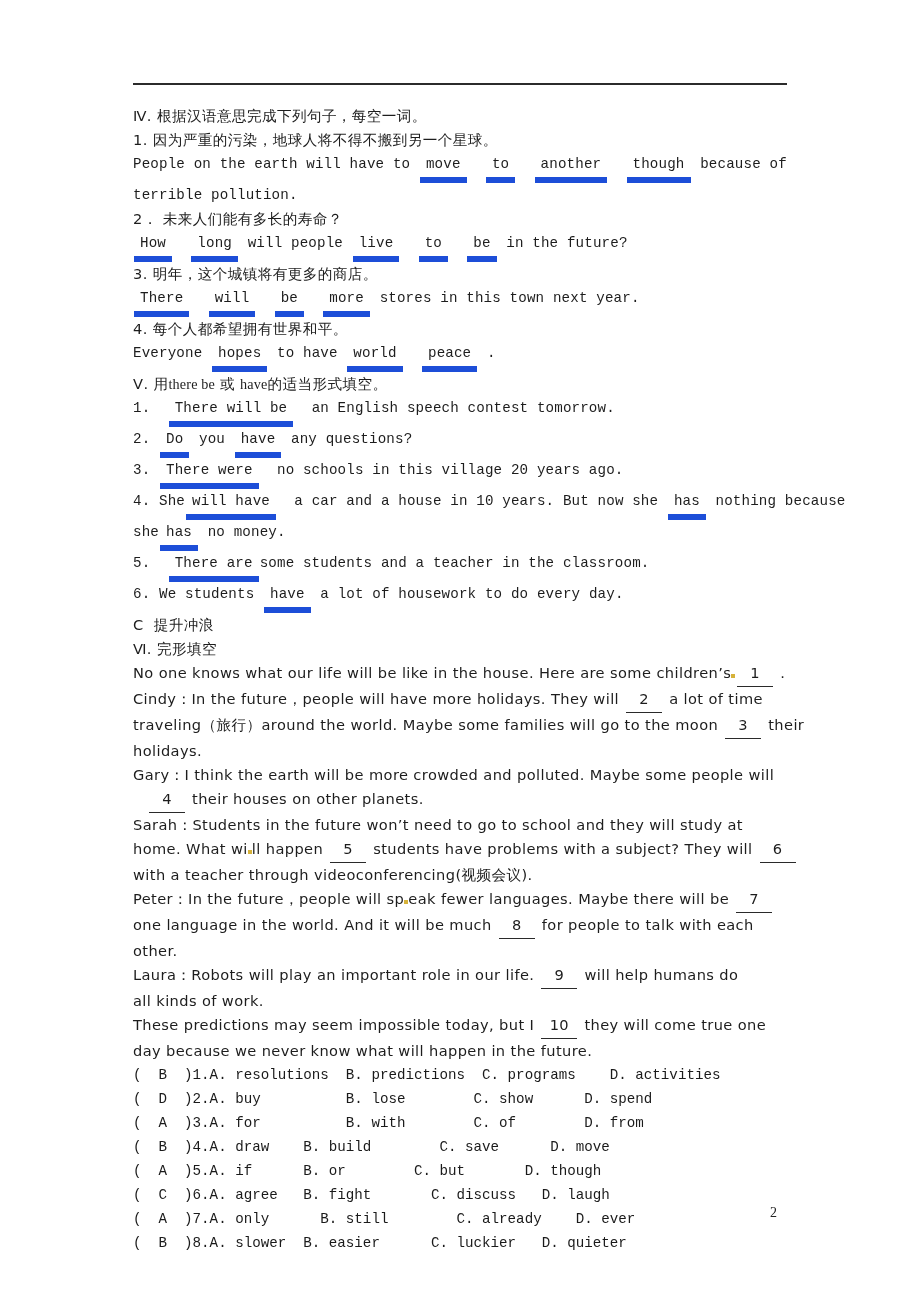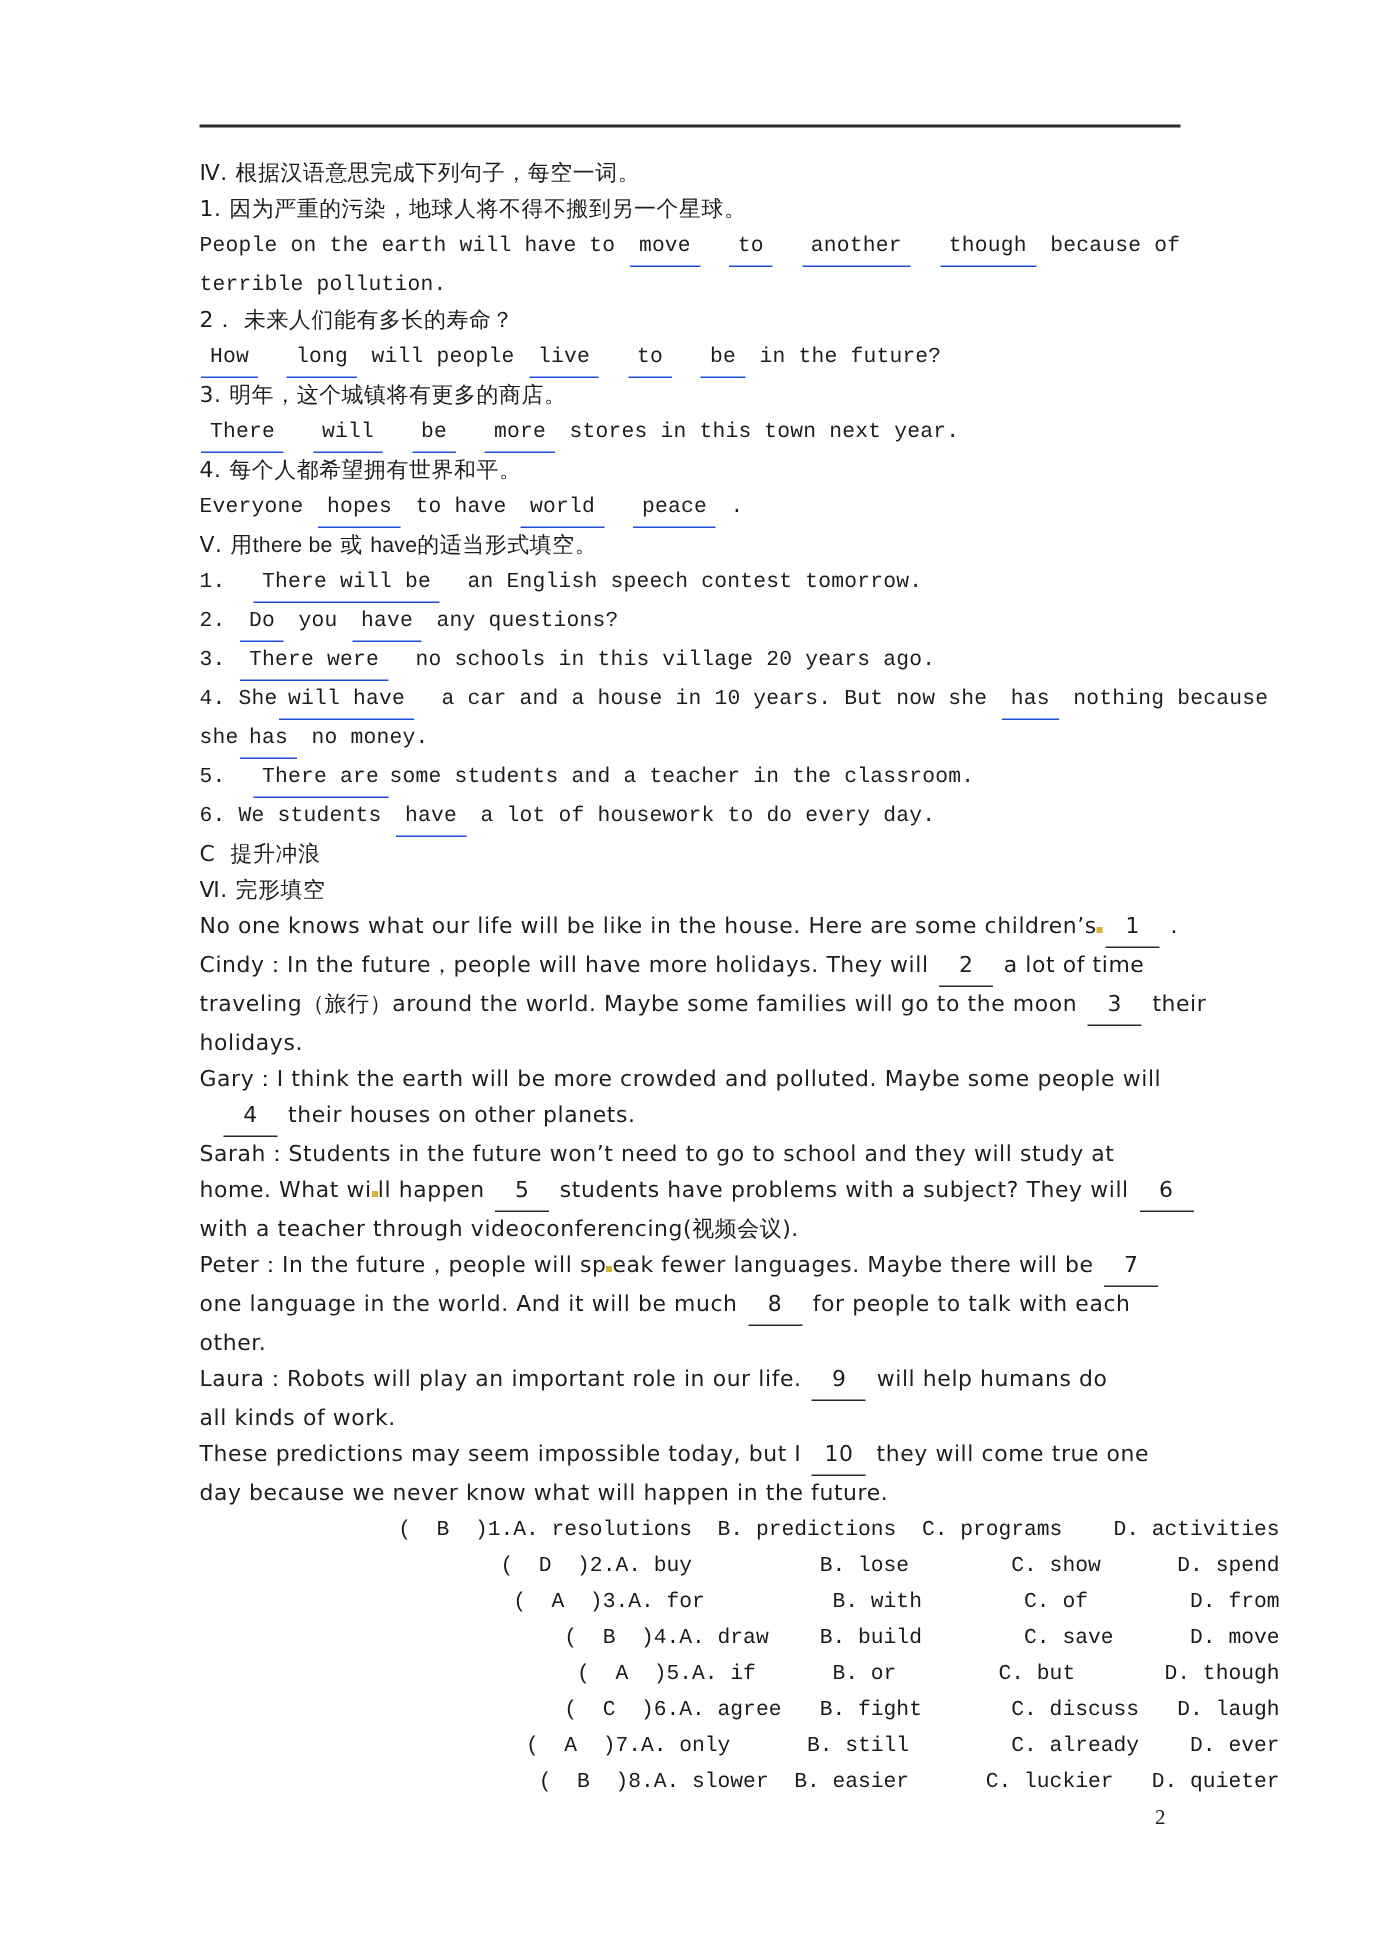--- a/index.html
+++ b/index.html
@@ -39,27 +39,27 @@
     letter-spacing: 0.15px;
     color: #1d1d1d;
   }
   
   .cn {
     font-family: "DejaVu Sans", "Liberation Sans", sans-serif;
     font-size: 14.6px;
     letter-spacing: 0.4px;
   }
   .cn .rom {
-    font-family: Liberation Sans, sans-serif;
+    font-family: Liberation Serif, serif;
     font-size: 14.2px;
     letter-spacing: 0.15px;
   }
   .answ {
     display: inline-block;
-    border-bottom: 1px solid #1d4ed8;
+    border-bottom: 6px solid #1d4ed8;
     padding: 0 6px 1px 6px;
     margin: 0 1px;
   }
   
   .blk {
     display: inline-block;
     border-bottom: 1px solid #2a2a2a;
     min-width: 26px;
     text-align: center;
     padding: 0 5px 1px 5px;
@@ -71,21 +71,20 @@
     display: inline-block;
     width: 4px;
     height: 4px;
     vertical-align: baseline;
     margin: 0 0px;
   }
   .choices {
     font-size: 14.2px;
     line-height: 24.0px;
     white-space: pre;
-    text-align: right;
   }
   .pagenum {
     position: absolute;
     left: 770px;
     top: 1205px;
     font-family: "Liberation Serif", serif;
     font-size: 14px;
     color: #222;
   }
 </style>

